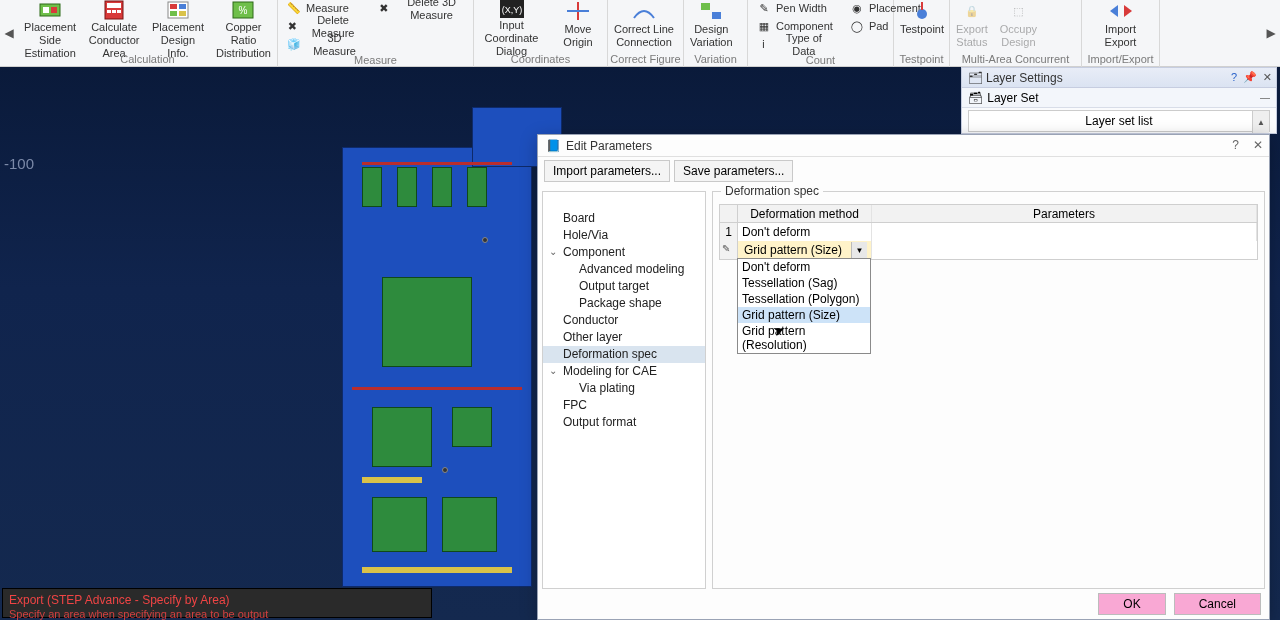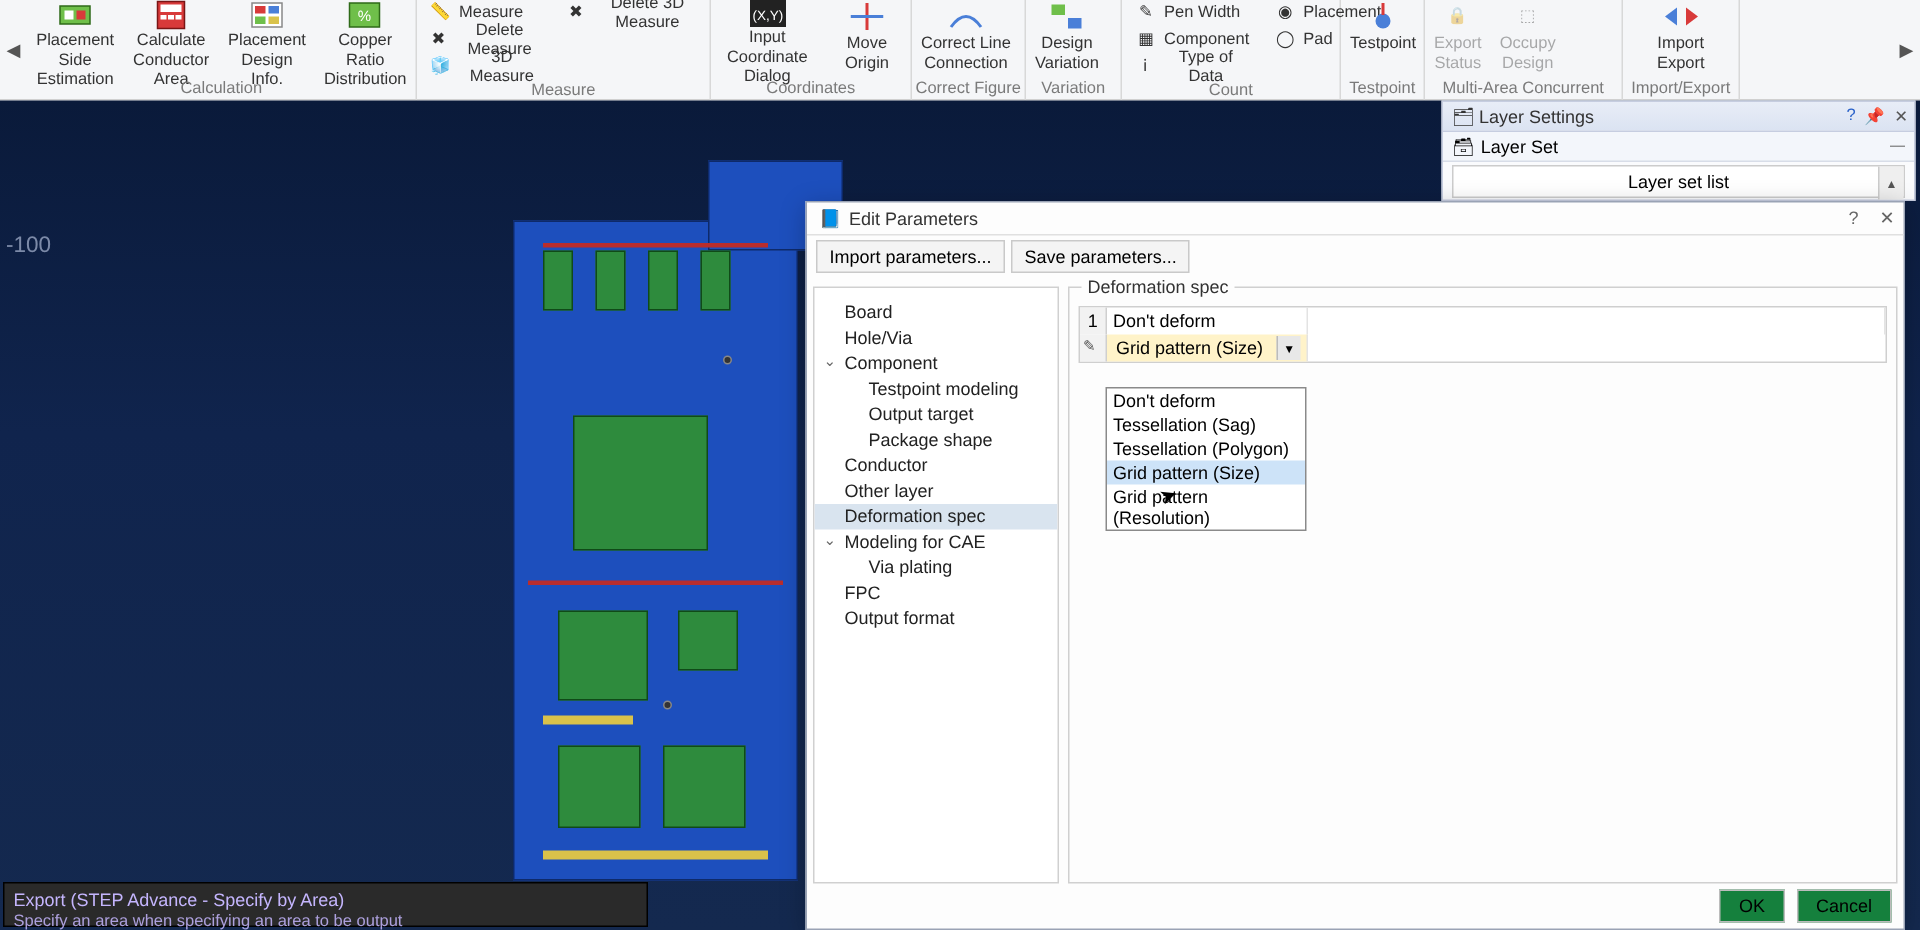--- a/index.html
+++ b/index.html
@@ -19,38 +19,38 @@
   
   .canvas { position:absolute; left:0; top:67px; width:1280px; height:553px; background:linear-gradient(180deg,#0a1a3a 0%,#10244d 40%,#14294f 100%); overflow:hidden; }
   .ruler-lab { position:absolute; left:4px; top:88px; font-size:15px; color:#7c8aa8; }
   .pcb { position:absolute; left:342px; top:40px; width:280px; height:500px; }
   .board { position:absolute; background:#1d4fbd; border:1px solid #0e2a6a; }
   .chip { position:absolute; background:#2e8b3d; border:1px solid #104a18; }
   .trace { position:absolute; background:#b92d2d; }
   .gold { position:absolute; background:#d9c24a; }
   .via { position:absolute; width:6px; height:6px; border-radius:50%; border:1px solid #888; background:#333; }
   
-  .status-tip { position:absolute; left:2px; bottom:2px; width:430px; height:30px; background:#2a2a2a; color:#c4b5fd; font-size:12px; padding:4px 6px; border:1px solid #000; line-height:14px; }
+  .status-tip { position:absolute; left:2px; bottom:2px; width:430px; height:30px; background:#2a2a2a; color:#ef4444; font-size:12px; padding:4px 6px; border:1px solid #000; line-height:14px; }
   
   .layer-panel { position:absolute; right:3px; top:67px; width:316px; height:67px; background:#fafbfd; border:1px solid #c6cde0; }
   .lp-title { height:20px; background:linear-gradient(#e8edf7,#dbe3f2); display:flex; align-items:center; padding:0 6px; font-size:12px; color:#333; border-bottom:1px solid #c6cde0; }
   .lp-title .ic { width:14px; height:14px; margin-right:4px; }
   .lp-sub { height:20px; background:#f3f6fb; display:flex; align-items:center; padding:0 6px; font-size:12px; border-bottom:1px solid #d8dde8; }
   .lp-list { display:flex; align-items:center; justify-content:center; height:22px; font-size:12px; border:1px solid #ccc; margin:2px 6px 0 6px; background:#fff; position:relative; }
   .lp-scroll { position:absolute; right:0; top:0; width:17px; height:22px; background:#efefef; border-left:1px solid #ccc; display:flex; align-items:center; justify-content:center; font-size:8px; color:#555; }
   .lp-close { position:absolute; right:4px; top:3px; display:flex; gap:6px; font-size:11px; color:#555; }
   
   .dialog { position:absolute; left:537px; top:134px; width:733px; height:486px; background:#fdfdfd; border:1px solid #9aa3b5; box-shadow:0 4px 16px rgba(0,0,0,.25); }
   .dlg-title { height:22px; display:flex; align-items:center; padding:0 8px; font-size:12px; color:#333; border-bottom:1px solid #e0e0e0; }
   .dlg-title .ic { width:14px; height:14px; margin-right:6px; }
   .dlg-tclose { position:absolute; right:6px; top:3px; display:flex; gap:14px; font-size:12px; color:#666; }
   .dlg-toolbar { height:28px; display:flex; align-items:center; gap:4px; padding:3px 6px; }
   .tbtn { font-size:12px; padding:3px 8px; background:#f4f4f4; border:1px solid #c9c9c9; cursor:pointer; }
   .dlg-body { position:absolute; left:4px; top:56px; right:4px; bottom:30px; display:flex; gap:6px; }
-  .tree { width:164px; border:1px solid #d0d0d0; background:#fff; font-size:12px; padding:8px 0; overflow:auto; }
+  .tree { width:164px; border:1px solid #d0d0d0; background:#fff; font-size:12px; padding:18px 0; overflow:auto; }
   .tree-item { padding:1px 6px 1px 20px; cursor:pointer; white-space:nowrap; position:relative; color:#222; line-height:15px; }
   .tree-item.l2 { padding-left:36px; }
   .tree-item.exp::before { content:"⌄"; position:absolute; left:6px; top:0; font-size:10px; color:#666; }
   .tree-item.sel { background:#d9e4ef; }
   .rpane { flex:1; position:relative; }
   .fieldset { position:absolute; left:0; top:0; right:0; bottom:0; border:1px solid #d0d0d0; }
   .legend { position:absolute; left:8px; top:-8px; background:#fdfdfd; padding:0 4px; font-size:12px; color:#333; }
   .grid { position:absolute; left:6px; top:12px; right:6px; border:1px solid #cfcfcf; background:#fff; font-size:12px; }
   .grow { display:flex; height:18px; align-items:stretch; }
   .gh { background:#f2f2f2; border-bottom:1px solid #cfcfcf; }
@@ -59,21 +59,21 @@
   .gc.m  { width:134px; }
   .gc.p  { flex:1; }
   .gc.sel { background:#fff3c9; }
   .dd { position:relative; width:100%; height:100%; display:flex; align-items:center; background:#fff3c9; }
   .dd .arrow { position:absolute; right:0; top:0; width:16px; height:100%; background:#e8e8e8; border-left:1px solid #bbb; display:flex; align-items:center; justify-content:center; font-size:8px; }
   .dropdown { position:absolute; left:24px; top:48px; width:134px; background:#fff; border:1px solid #8a8a8a; font-size:12px; z-index:5; }
   .dropdown div { padding:1px 4px; cursor:pointer; }
   .dropdown div.hl { background:#cde3f8; }
   .cursor { position:absolute; left:42px; top:63px; font-size:14px; color:#000; z-index:6; transform:rotate(-20deg); }
   .dlg-buttons { position:absolute; right:8px; bottom:4px; display:flex; gap:8px; }
-  .dbtn { font-size:12px; padding:3px 12px; background:#15803d; border:1px solid #bcbcbc; cursor:pointer; }
+  .dbtn { font-size:12px; padding:3px 24px; background:#f9a8d4; border:1px solid #bcbcbc; cursor:pointer; }
   .pen-icon { position:absolute; left:2px; top:2px; font-size:10px; color:#555; }
   svg { display:block; }
 </style>
 </head>
 <body>
 
 <div class="ribbon">
   <div class="ribbon-nav">◀</div>
 
   <div class="rgroup" style="width:260px">
@@ -350,35 +350,40 @@
   </div>
   <div class="dlg-toolbar">
     <button class="tbtn">Import parameters...</button>
     <button class="tbtn">Save parameters...</button>
   </div>
   <div class="dlg-body">
     <div class="tree">
       <div class="tree-item">Board</div>
       <div class="tree-item">Hole/Via</div>
       <div class="tree-item exp">Component</div>
-      <div class="tree-item l2">Testpoint modeling</div>
+      <div class="tree-item l2">Advanced modeling</div>
       <div class="tree-item l2">Output target</div>
       <div class="tree-item l2">Package shape</div>
       <div class="tree-item">Conductor</div>
       <div class="tree-item">Other layer</div>
       <div class="tree-item sel">Deformation spec</div>
       <div class="tree-item exp">Modeling for CAE</div>
       <div class="tree-item l2">Via plating</div>
       <div class="tree-item">FPC</div>
       <div class="tree-item">Output format</div>
     </div>
     <div class="rpane">
       <div class="fieldset">
         <div class="legend">Deformation spec</div>
         <div class="grid">
+          <div class="grow gh">
+            <div class="gc num"></div>
+            <div class="gc m" style="justify-content:center">Deformation method</div>
+            <div class="gc p" style="justify-content:center">Parameters</div>
+          </div>
           <div class="grow">
             <div class="gc num">1</div>
             <div class="gc m">Don't deform</div>
             <div class="gc p"></div>
           </div>
           <div class="grow">
             <div class="gc num">
                 <span class="pen-icon">✎</span>
               </div>
             <div class="gc m sel">

